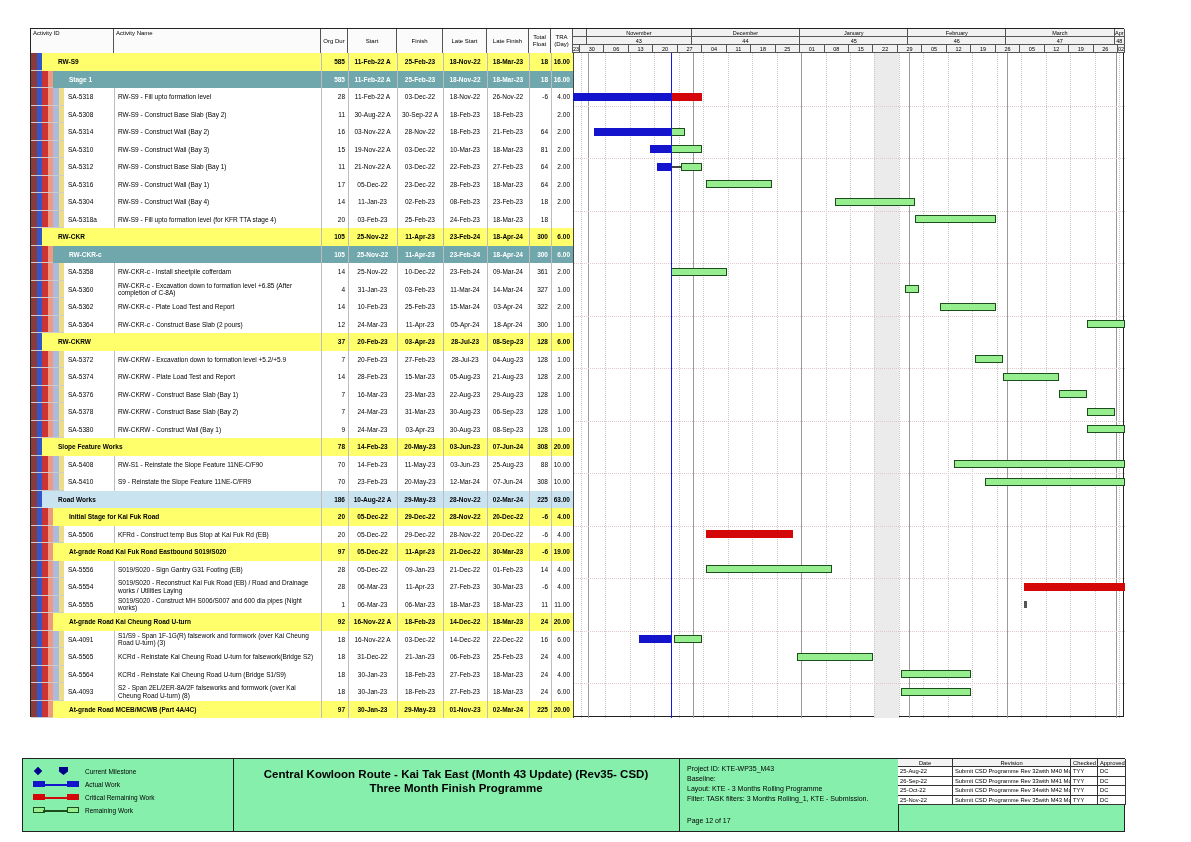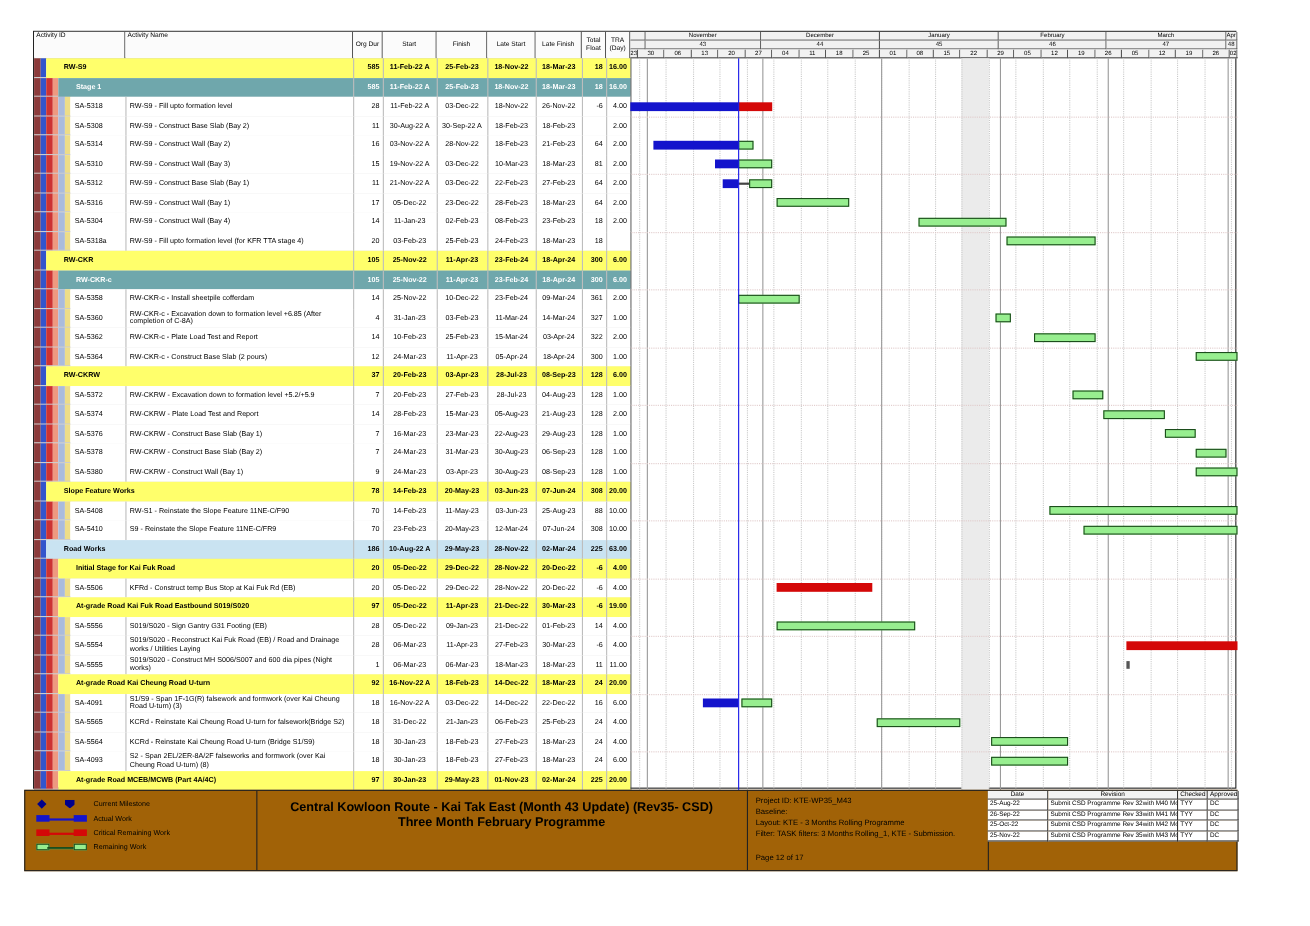--- a/index.html
+++ b/index.html
@@ -43,21 +43,21 @@
   #dataline{position:absolute;top:24px;width:1.5px;height:665px;background:#1616e8;z-index:30;}
 
   .bar{position:absolute;z-index:20;}
   .seg-act{height:8px;top:4.5px;background:#1414cc;}
   .seg-crit{height:8px;top:4.5px;background:#d40808;}
   .seg-rem{height:8px;top:4.5px;background:#97ee8f;border:1px solid #1c4d1c;}
   .seg-neck{height:2px;top:7.5px;background:#444;}
   .seg-tick{height:7px;top:5px;background:#555;min-width:2.5px;}
 
   
-  #footer{position:absolute;left:22px;top:718px;width:1103px;height:74px;border:1.5px solid #222;background:#a16207;}
+  #footer{position:absolute;left:22px;top:758px;width:1103px;height:74px;border:1.5px solid #222;background:#86efac;}
   .fdiv{position:absolute;top:0;width:1px;height:100%;background:#222;}
   #legend{position:absolute;left:0;top:0;width:210px;height:100%;}
   .litem{position:absolute;left:10px;height:12px;display:flex;align-items:center;}
   .lglyph{width:46px;height:10px;position:relative;}
   .llabel{font-size:6.5px;color:#000;margin-left:6px;}
   .g-diamond{position:absolute;left:2px;top:2px;width:6px;height:6px;background:#00008b;transform:rotate(45deg);}
   .g-flag{position:absolute;left:26px;top:1px;width:9px;height:8px;background:#00008b;
           clip-path:polygon(0 0,100% 0,100% 55%,50% 100%,0 55%);}
   .g-b1{position:absolute;left:0;top:2px;width:12px;height:6px;}
   .g-b2{position:absolute;right:0;top:2px;width:12px;height:6px;}
@@ -1223,21 +1223,21 @@
             <div class="g-b1"></div>
             <div class="g-ln"></div>
             <div class="g-b2"></div>
           </div>
           <div class="llabel">Remaining Work</div>
         </div>
       </div>
     <div class="fdiv" style="left:210px"></div>
     <div id="ftitle">
       <div class="t1">Central Kowloon Route - Kai Tak East (Month 43 Update) (Rev35- CSD)</div>
-      <div class="t2">Three Month February Programme</div>
+      <div class="t2">Three Month Finish Programme</div>
     </div>
     <div class="fdiv" style="left:656px"></div>
     <div id="finfo">
       <div class="il" style="top:6px">Project ID: KTE-WP35_M43</div>
       <div class="il" style="top:16px">Baseline:</div>
       <div class="il" style="top:26px">Layout: KTE - 3 Months Rolling Programme</div>
       <div class="il" style="top:36px">Filter: TASK filters: 3 Months Rolling_1, KTE - Submission.</div>
       <div class="il" style="top:58px">Page 12 of 17</div>
     </div>
     <div class="fdiv" style="left:875px"></div>

